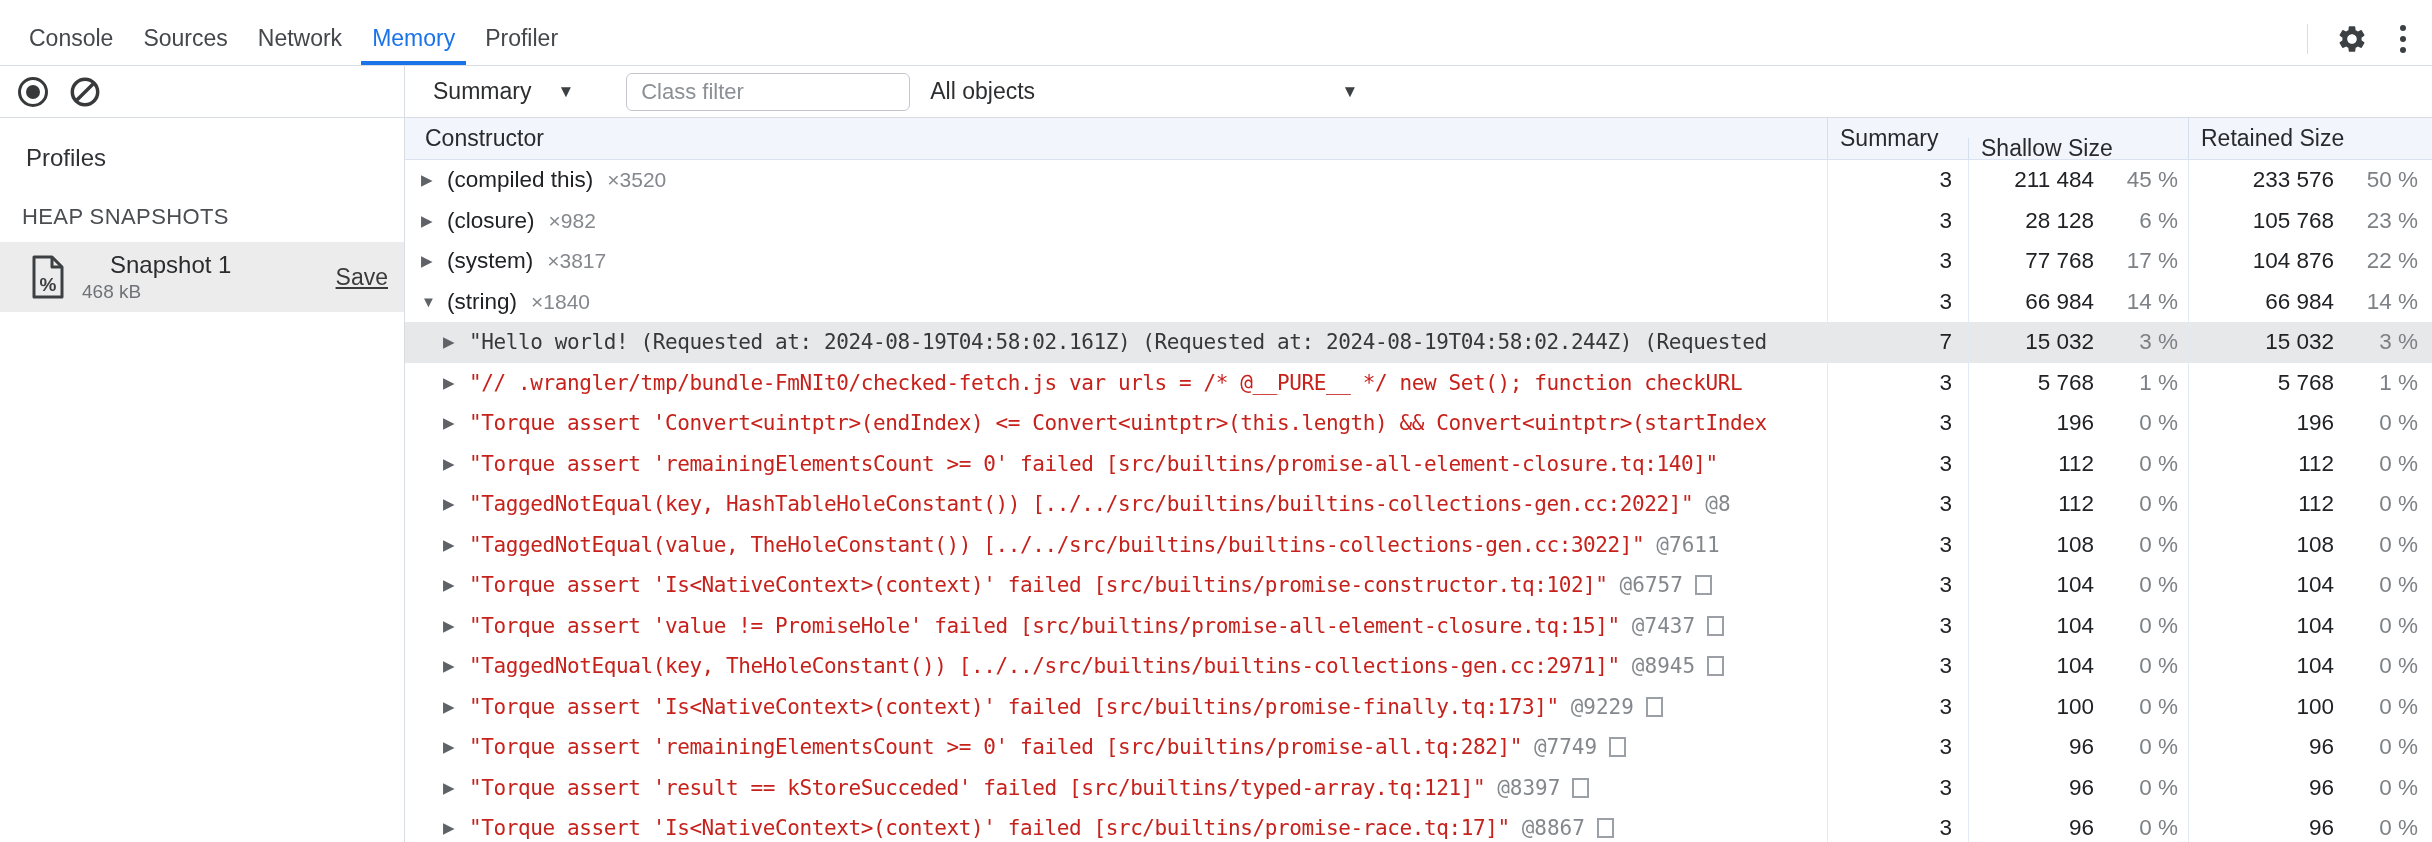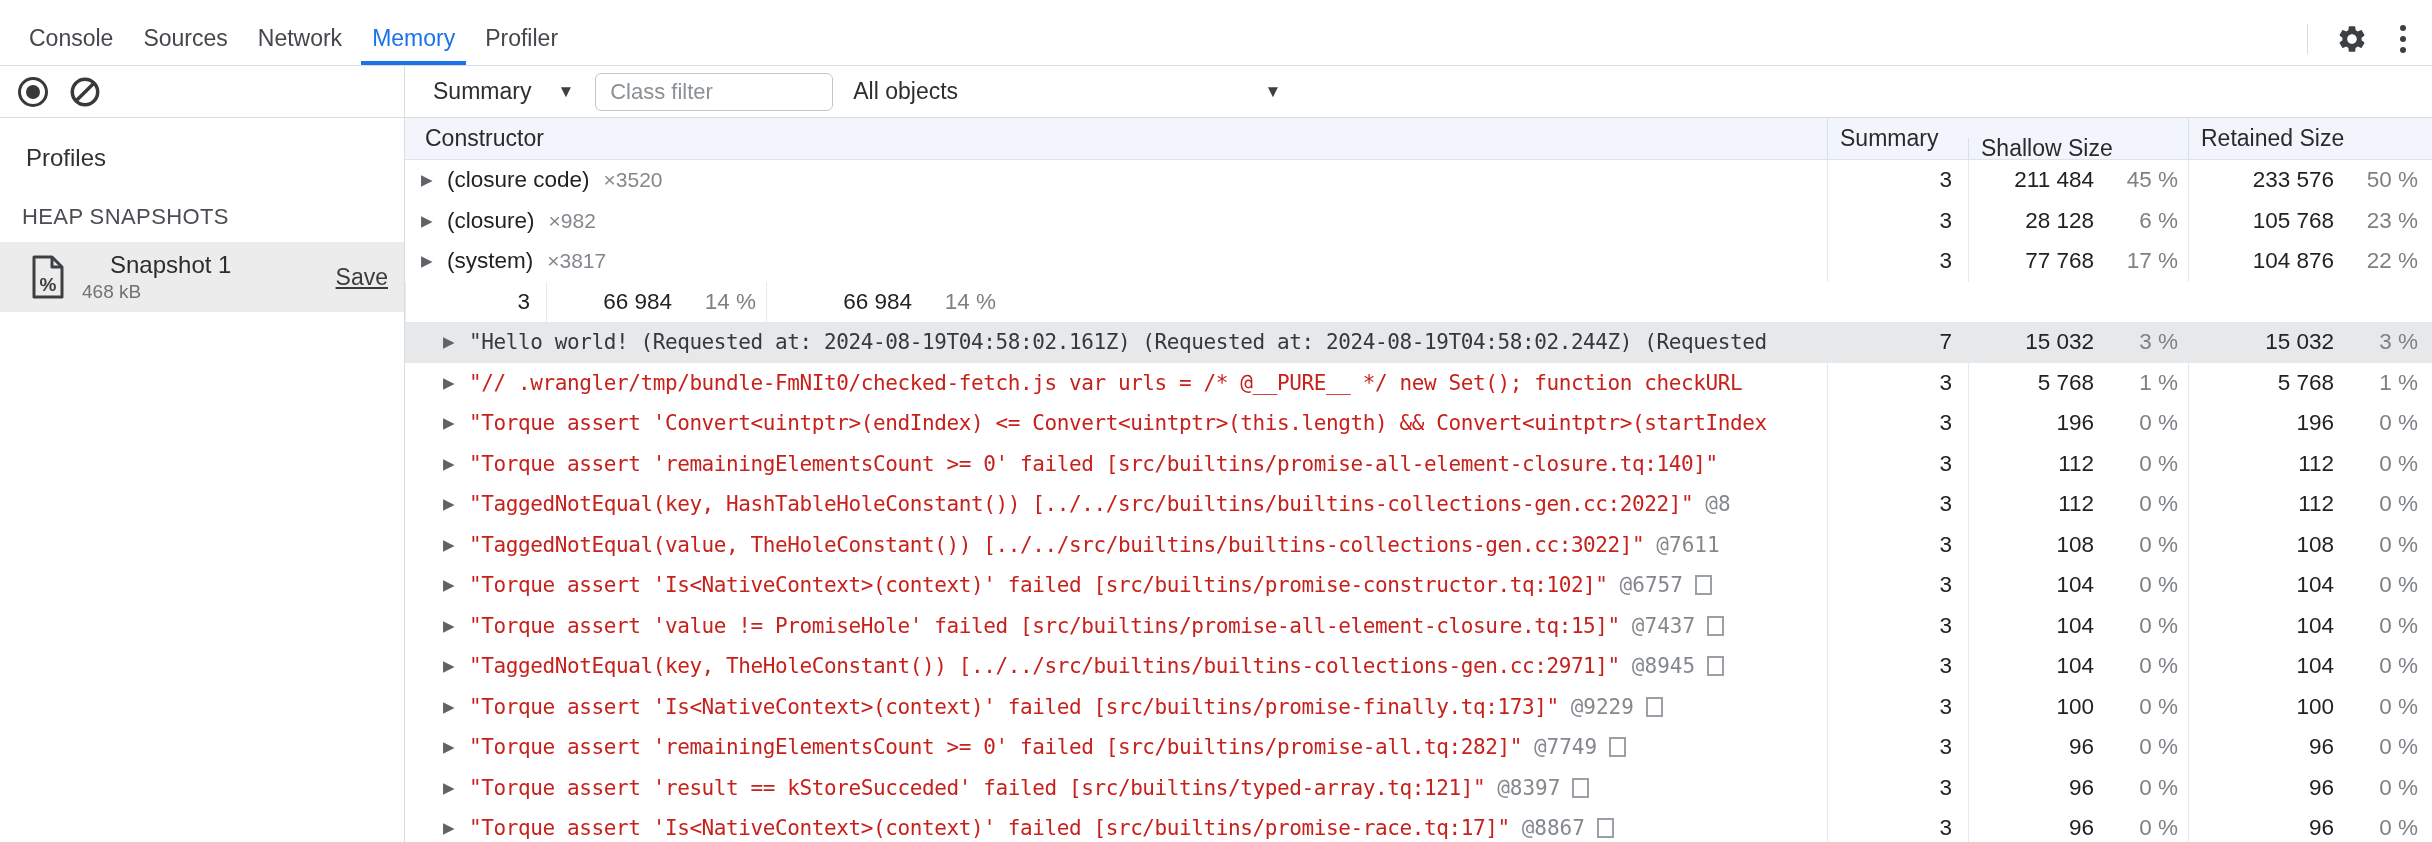--- a/index.html
+++ b/index.html
@@ -41,21 +41,21 @@
   .snap-title { font-size:24px; color:#2b2c2e;margin-left:28px; }
   .snap-size { font-size:19px; color:#6f7377; margin-top:2px; }
   .snap-save { margin-left:auto; font-size:23px; color:#3b3b3b; text-decoration:underline; cursor:pointer; }
   
   .main { flex:1; display:flex; flex-direction:column; min-width:0; }
   .main-toolbar { height:52px; flex:0 0 52px; border-bottom:1px solid #d8dce3;
     display:flex; align-items:center; padding-left:28px; font-size:23px; }
   .dd { display:flex; align-items:center; cursor:default; }
   .dd-label { color:#2d2e30; }
   .dd-arrow { font-size:17px; color:#3c4043; margin-left:26px; }
-  .class-filter { margin-left:21px; width:238px; height:38px; border:1px solid #c3c6cb;
+  .class-filter { margin-left:52px; width:284px; height:38px; border:1px solid #c3c6cb;
     border-radius:6px; font-size:22px; padding:0 14px; color:#303134; outline:none;
     font-family:"Liberation Sans","DejaVu Sans",sans-serif; }
   .class-filter::placeholder { color:#8a9095; }
   .dd-objects { margin-left:20px; width:428px; display:flex; align-items:center; }
   .dd-objects .dd-arrow { margin-left:auto; }
   
   .grid { flex:1; display:flex; flex-direction:column; min-height:0; overflow:hidden; }
   .grid-header { height:42px; flex:0 0 42px; background:#f2f5fb; border-bottom:1px solid #dbe3f0;
     display:flex; font-size:23px; color:#292a2d; }
   .gh-cell { display:flex; align-items:center; }
@@ -156,21 +156,21 @@
         <div class="grid-header">
           <div class="gh-cell gh-name">Constructor</div>
           <div class="gh-cell gh-dist">Summary</div>
           <div class="gh-cell gh-shal">Shallow Size</div>
           <div class="gh-cell gh-ret">Retained Size</div>
         </div>
         <div class="rows" id="rows">
             <div class="row top">
     <div class="cell c-name">
       <span class="tri collapsed"></span>
-      <span class="rname">(closure code)</span>
+      <span class="rname">(compiled this)</span>
 
       <span class="rcount">×3520</span>
 
     </div>
     <div class="cell c-dist">3</div>
     <div class="cell c-size">
       <span class="val">211 484</span>
       <span class="pct">45 %</span>
     </div>
     <div class="cell c-size c-ret">
@@ -208,20 +208,27 @@
     <div class="cell c-size">
       <span class="val">77 768</span>
       <span class="pct">17 %</span>
     </div>
     <div class="cell c-size c-ret">
       <span class="val">104 876</span>
       <span class="pct">22 %</span>
     </div>
   </div>
             <div class="row top">
+    <div class="cell c-name">
+      <span class="tri expanded"></span>
+      <span class="rname">(string)</span>
+
+      <span class="rcount">×1840</span>
+
+    </div>
     <div class="cell c-dist">3</div>
     <div class="cell c-size">
       <span class="val">66 984</span>
       <span class="pct">14 %</span>
     </div>
     <div class="cell c-size c-ret">
       <span class="val">66 984</span>
       <span class="pct">14 %</span>
     </div>
   </div>

